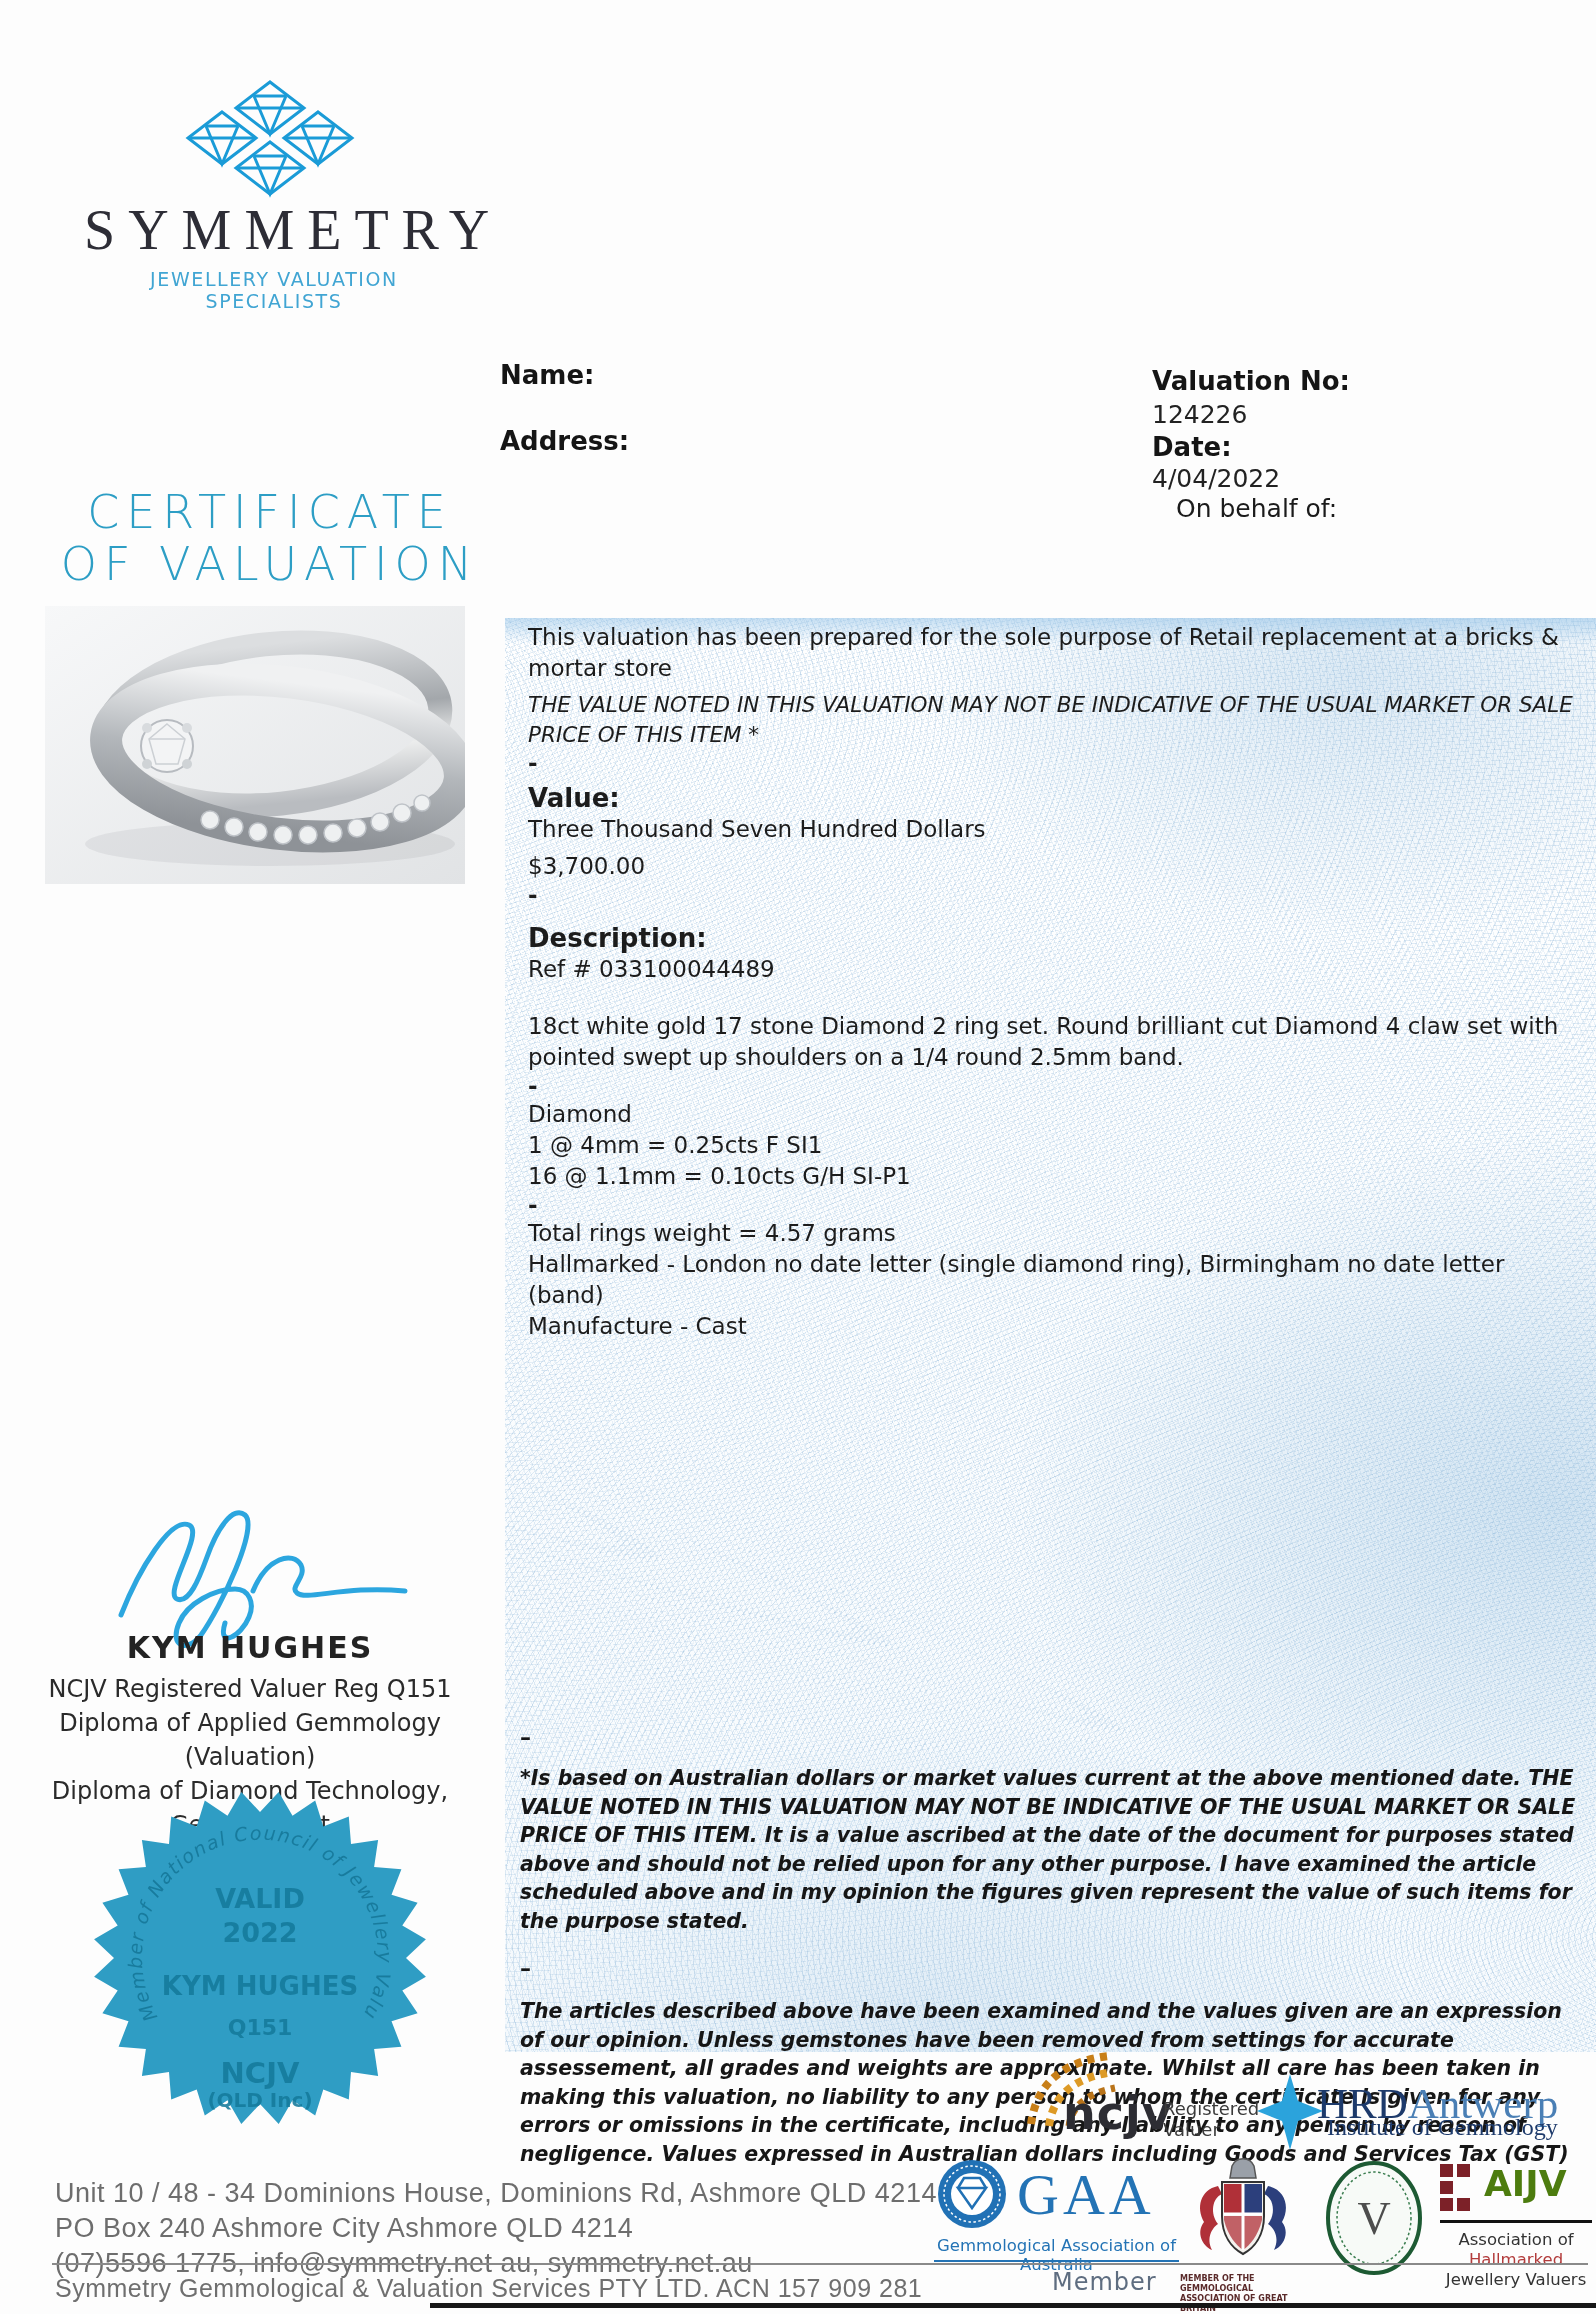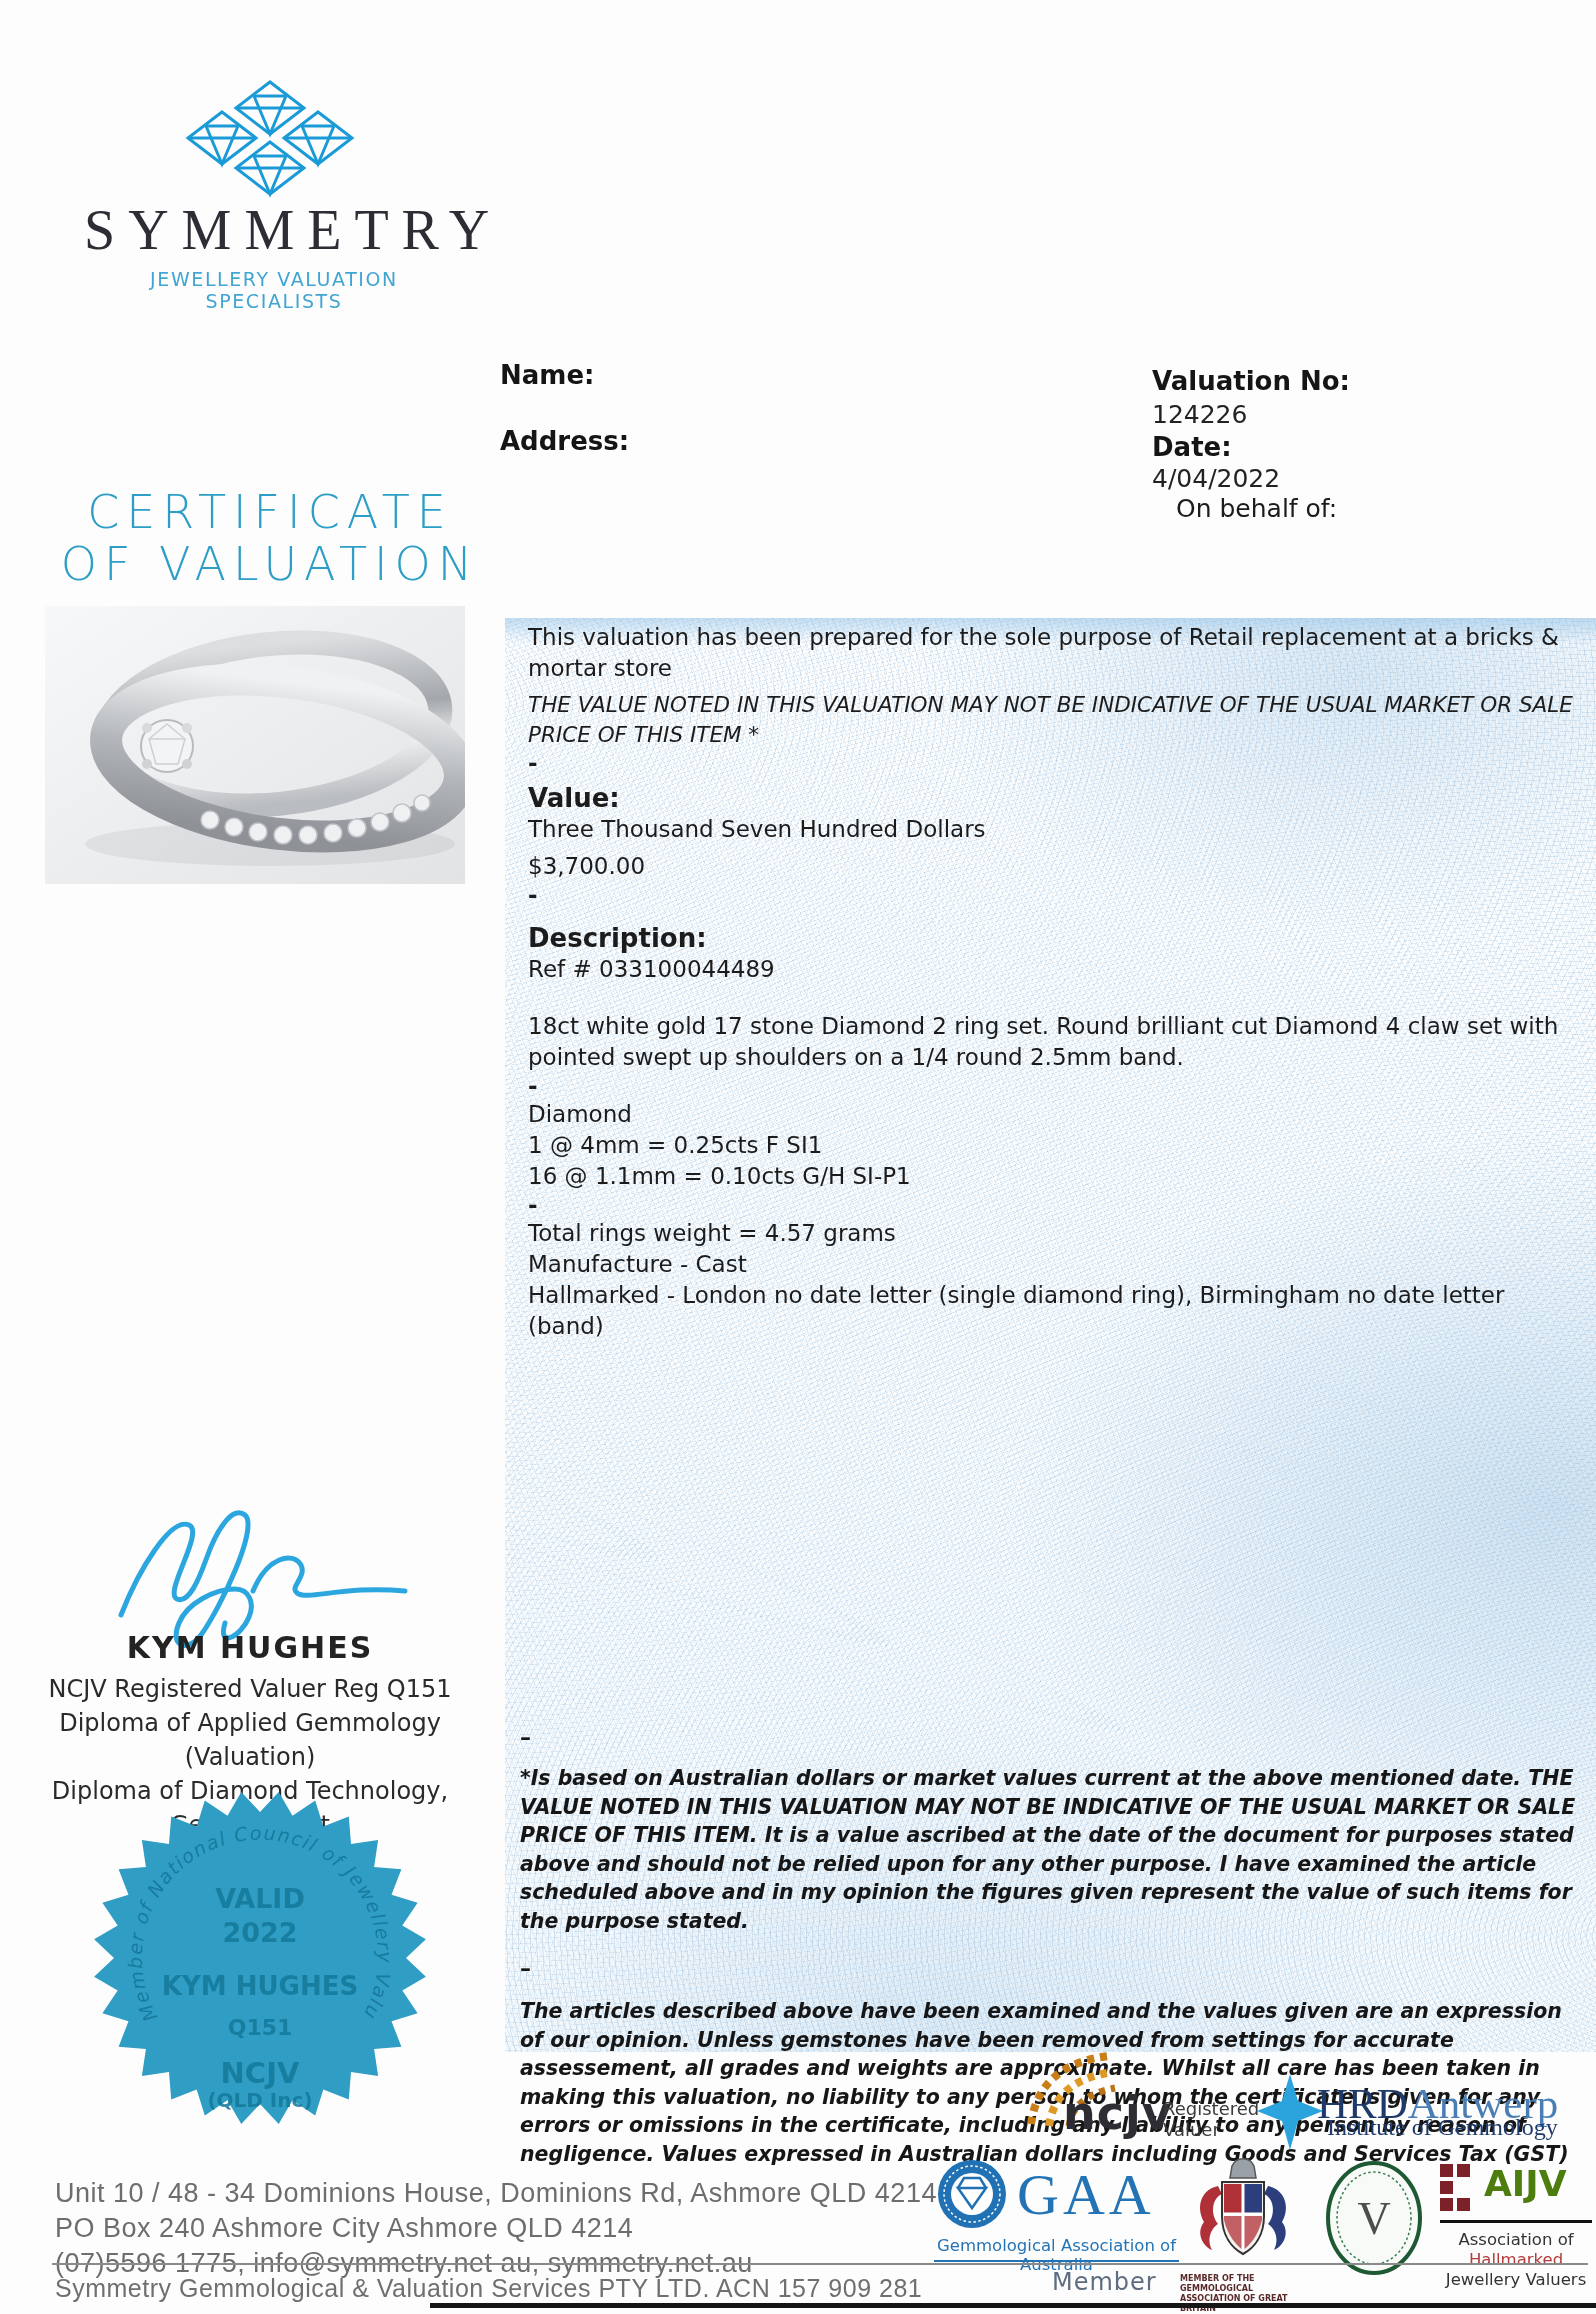--- a/index.html
+++ b/index.html
@@ -191,22 +191,22 @@
     <p class="t-dash">-</p>
     <p class="t-label gap-m">Description:</p>
     <p class="t-reg">Ref # 033100044489</p>
     <p class="t-reg gap-l">18ct white gold 17 stone Diamond 2 ring set. Round brilliant cut Diamond 4 claw set with pointed swept up shoulders on a 1/4 round 2.5mm band.</p>
     <p class="t-dash">-</p>
     <p class="t-reg">Diamond</p>
     <p class="t-reg">1 @ 4mm = 0.25cts F SI1</p>
     <p class="t-reg">16 @ 1.1mm = 0.10cts G/H SI-P1</p>
     <p class="t-dash">-</p>
     <p class="t-reg">Total rings weight = 4.57 grams</p>
+    <p class="t-reg">Hallmarked - London no date letter (single diamond ring), Birmingham no date letter (band)</p>
     <p class="t-reg">Manufacture - Cast</p>
-    <p class="t-reg">Hallmarked - London no date letter (single diamond ring), Birmingham no date letter (band)</p>
   </div>
 
   <svg class="abs" style="left:105px;top:1495px;" width="330" height="180" viewBox="0 0 330 180">
     <g fill="none" stroke="#2ca6df" stroke-width="5" stroke-linecap="round">
       <path d="M16,120 C34,74 66,22 84,30 C100,37 58,98 72,104 C84,109 94,84 102,62
                C112,34 128,10 140,20 C154,32 116,112 96,140 C82,158 64,152 74,128
                C82,108 110,94 130,94 C144,94 150,108 144,122 C136,142 112,154 120,128"></path>
       <path d="M148,96 C162,62 188,56 196,70 C202,82 184,92 192,98 C202,106 240,90 300,96"></path>
     </g>
   </svg>

